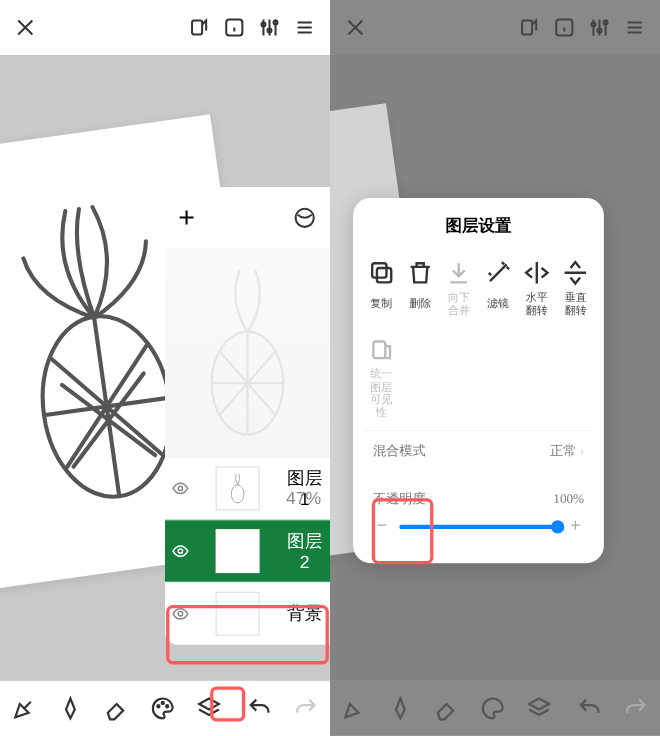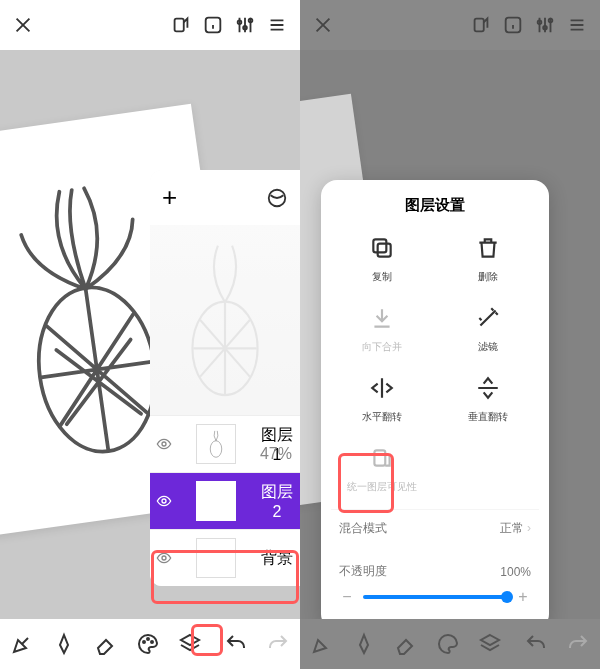--- a/index.html
+++ b/index.html
@@ -15,50 +15,50 @@
   .canvas-area { background:#c9c9c9; height:calc(669px - 50px - 50px); position:relative; }
   .paper { position:absolute; background:#fff; transform:rotate(-8deg); box-shadow:0 2px 10px rgba(0,0,0,.1); }
   .left .paper { left:-40px; top:70px; width:260px; height:400px; display:flex; align-items:center; justify-content:center; }
   .pineapple { width:150px; height:300px; }
   .layers-panel { position:absolute; right:0; top:120px; width:150px; background:#f9f9f9; border-radius:12px 0 0 12px; overflow:hidden; }
   .lp-head { display:flex; align-items:center; justify-content:space-between; padding:12px; background:#fff; }
   .plus { font-size:26px; font-weight:300; }
   .lp-art { height:190px; background:linear-gradient(#fafafa,#f3f3f3); display:flex; align-items:center; justify-content:center; opacity:.45; }
   .layer-row { display:flex; align-items:center; padding:8px 6px; gap:24px; background:#fff; border-top:1px solid #eee; font-size:16px; }
   .layer-row .thumb { width:40px; height:40px; background:#fff; display:flex; align-items:center; justify-content:center; border:1px solid #ddd; }
-  .layer-row.sel { background:#6d28d9; color:#fff; }
+  .layer-row.sel { background:#15803d; color:#fff; }
   .layer-row.sel .thumb { background:#fff; border:none; }
   .eye { width:16px; height:16px; }
   .lname { flex:1; text-align:center; }
   .opac { position:absolute; right:8px; font-size:16px; color:#888; margin-top:-14px; }
   .highlight { position:absolute; border:3px solid #ff5a5a; border-radius:6px; pointer-events:none; }
   .hl-layer2 { left:151px; top:550px; width:148px; height:54px; }
   .hl-layers-btn { left:191px; top:624px; width:32px; height:32px; }
   .bottombar { position:absolute; bottom:0; left:0; right:0; height:50px; background:#fff; display:flex; align-items:center; padding:0 10px; }
   .bottombar.dark { background:#898989; }
   .bb-left { display:flex; gap:18px; }
   .bb-right { margin-left:auto; display:flex; gap:18px; color:#bbb; }
   .bic { width:24px; height:24px; color:#333; }
   .dark .bic { color:#555; }
   .bic svg { width:100%; height:100%; stroke:currentColor; fill:none; stroke-width:2; }
 
   
   .right .canvas-area { background:#838383; }
   .right .paper { left:-180px; top:60px; width:260px; height:400px; opacity:.65; }
   .settings-panel { position:absolute; left:21px; top:130px; width:228px; background:#fff; border-radius:16px; padding:16px 10px; box-shadow:0 4px 20px rgba(0,0,0,.2); }
   .sp-title { text-align:center; font-size:15px; font-weight:600; margin-bottom:16px; }
-  .sp-grid { display:grid; grid-template-columns:repeat(2,1fr); gap:8px 4px; }
+  .sp-grid { display:grid; grid-template-columns:repeat(6,1fr); gap:8px 4px; }
   .sp-cell { display:flex; flex-direction:column; align-items:center; gap:4px; padding:4px 2px; border-radius:8px; }
   .sp-cell .lbl { font-size:10px; color:#444; text-align:center; line-height:1.15; min-height:24px; display:flex; align-items:center; }
   .sp-cell.dis { color:#bbb; }
   .sp-cell.dis .lbl { color:#bbb;font-family:Liberation Serif, serif; }
   .sp-cell.dis .sp-ic { color:#bbb; }
   .sp-ic { width:26px; height:26px; color:#333; }
   .sp-ic svg { width:100%; height:100%; stroke:currentColor; fill:none; stroke-width:2; }
-  .sp-row { display:flex; align-items:center; justify-content:space-between; padding:10px 8px; font-size:12px; color:#777; border-top:1px solid rgba(0,0,0,.04); margin-top:6px; }
+  .sp-row { display:flex; align-items:center; justify-content:space-between; padding:10px 8px; font-size:12px; color:#777; border-top:1px solid rgba(0,0,0,.04); margin-top:6px;font-family:Liberation Serif, serif; }
   .sp-row:first-of-type { border-top:none; }
   .slider-row { display:flex; align-items:center; gap:8px; padding:8px; }
   .minus,.plus2 { font-size:16px; color:#aaa; width:16px; text-align:center; }
   .slider { flex:1; height:4px; background:linear-gradient(90deg,#0a84ff 100%,#e0e0e0 0); border-radius:2px; position:relative; }
   .slider::after { content:""; position:absolute; right:-6px; top:-4px; width:12px; height:12px; background:#0a84ff; border-radius:50%; }
   .chev { color:#ccc; }
   .hl-lock { position:absolute; left:38px; top:453px; width:56px; height:60px; border:3px solid #ff5a5a; border-radius:6px; }
 </style>
 </head>
 <body>

